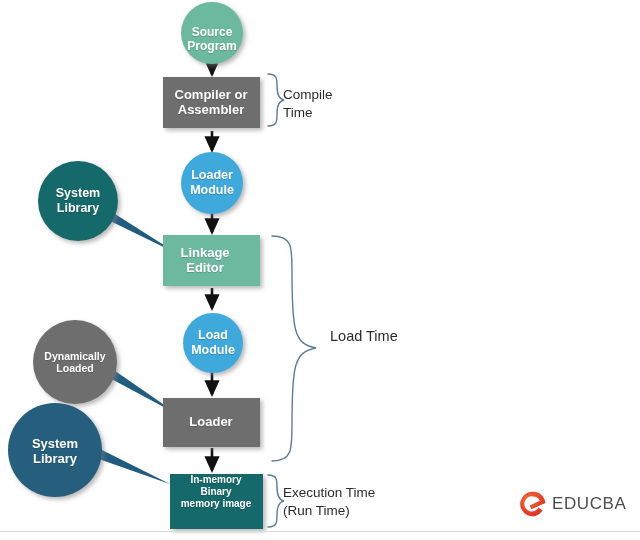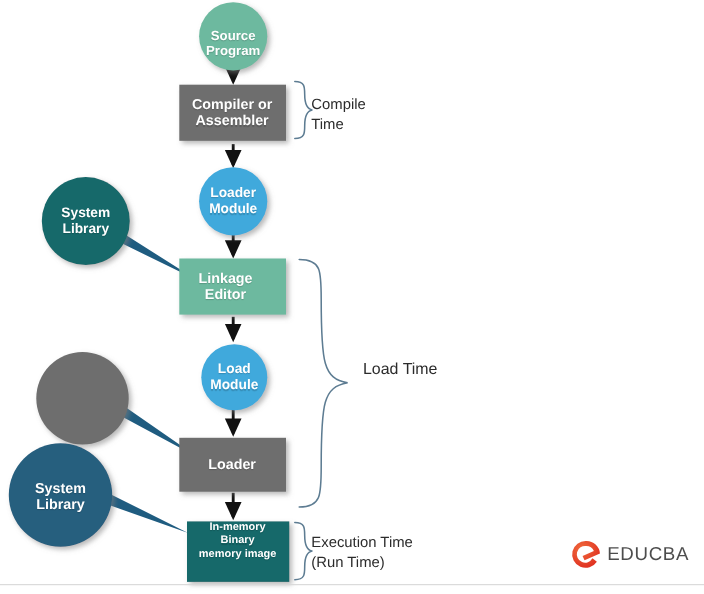--- a/index.html
+++ b/index.html
@@ -206,20 +206,26 @@
     </div>
   </div>
 
   <div class="node-label lbl-loadmod">
     <div>
       <span>Load</span>
       <span>Module</span>
     </div>
   </div>
 
+  <div class="node-label lbl-dynamic">
+    <div>
+      <span>Dynamically</span>
+      <span>Loaded</span>
+    </div>
+  </div>
 
   <div class="node-label lbl-loader">
     <div>
       <span>Loader</span>
     </div>
   </div>
 
   <div class="node-label lbl-syslib2">
     <div>
       <span>System</span>

